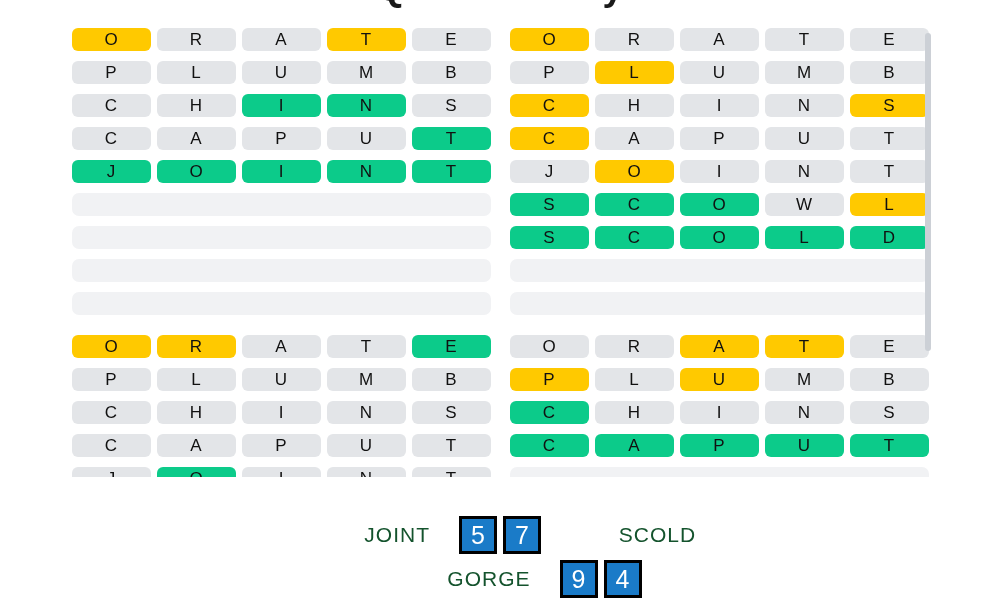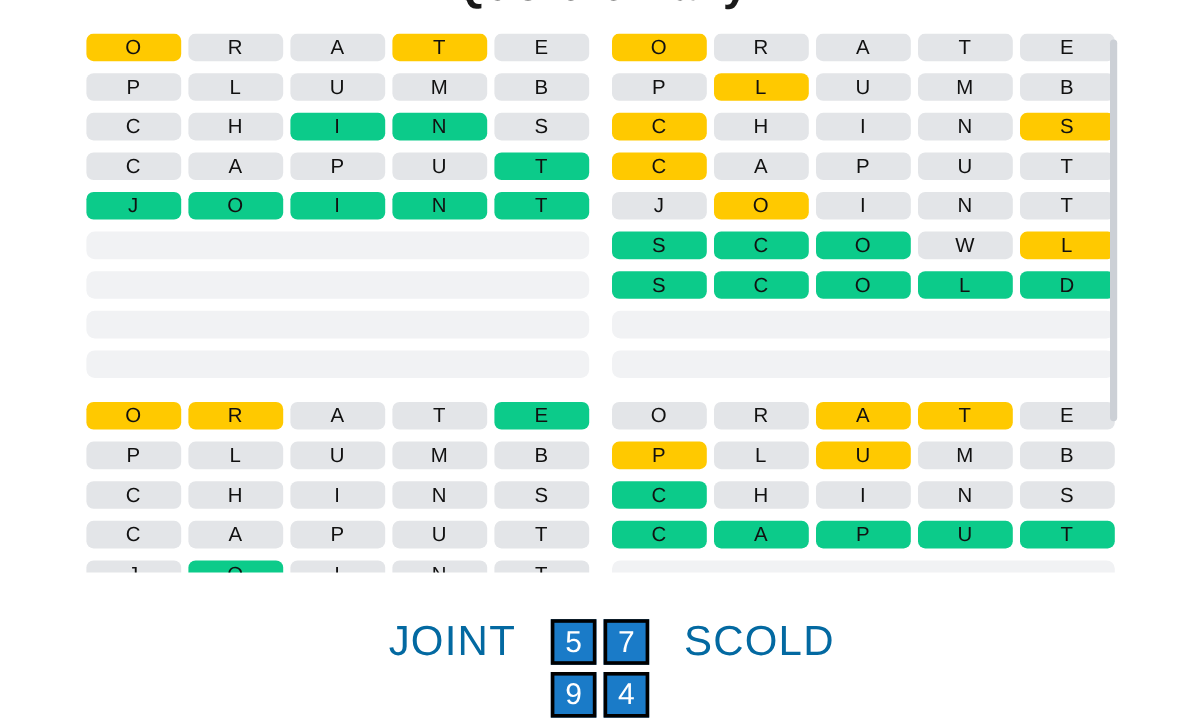--- a/index.html
+++ b/index.html
@@ -102,27 +102,27 @@
     bottom: 6px;
     width: 1000px;
   }
   .footer-line {
     display: flex;
     align-items: center;
     justify-content: center;
     height: 44px;
   }
   .word {
-    font-size: 35px;
-    color: #0369a1;
+    font-size: 21px;
+    color: #14532d;
     letter-spacing: 1px;
     width: 175px;
   }
   .word.left  { text-align: right;  padding-right: 26px; }
-  .word.right { text-align: left;   padding-left: 26px; }
+  .word.right { text-align: center;   padding-left: 26px; }
   .badge {
     width: 38px;
     height: 38px;
     margin: 0 3px;
     background: #1a7bc8;
     border: 3px solid #000000;
     box-sizing: border-box;
     color: #ffffff;
     font-size: 25px;
     display: flex;
@@ -324,16 +324,17 @@
 <div id="board-scrollbar"></div>
 
 <div id="footer">
     <div class="footer-line">
       <div class="word left">JOINT</div>
       <div class="badge">5</div>
       <div class="badge">7</div>
       <div class="word right">SCOLD</div>
     </div>
     <div class="footer-line">
+      <div class="word left">GORGE</div>
       <div class="badge">9</div>
       <div class="badge">4</div>
     </div>
   </div>
 
 </body></html>

